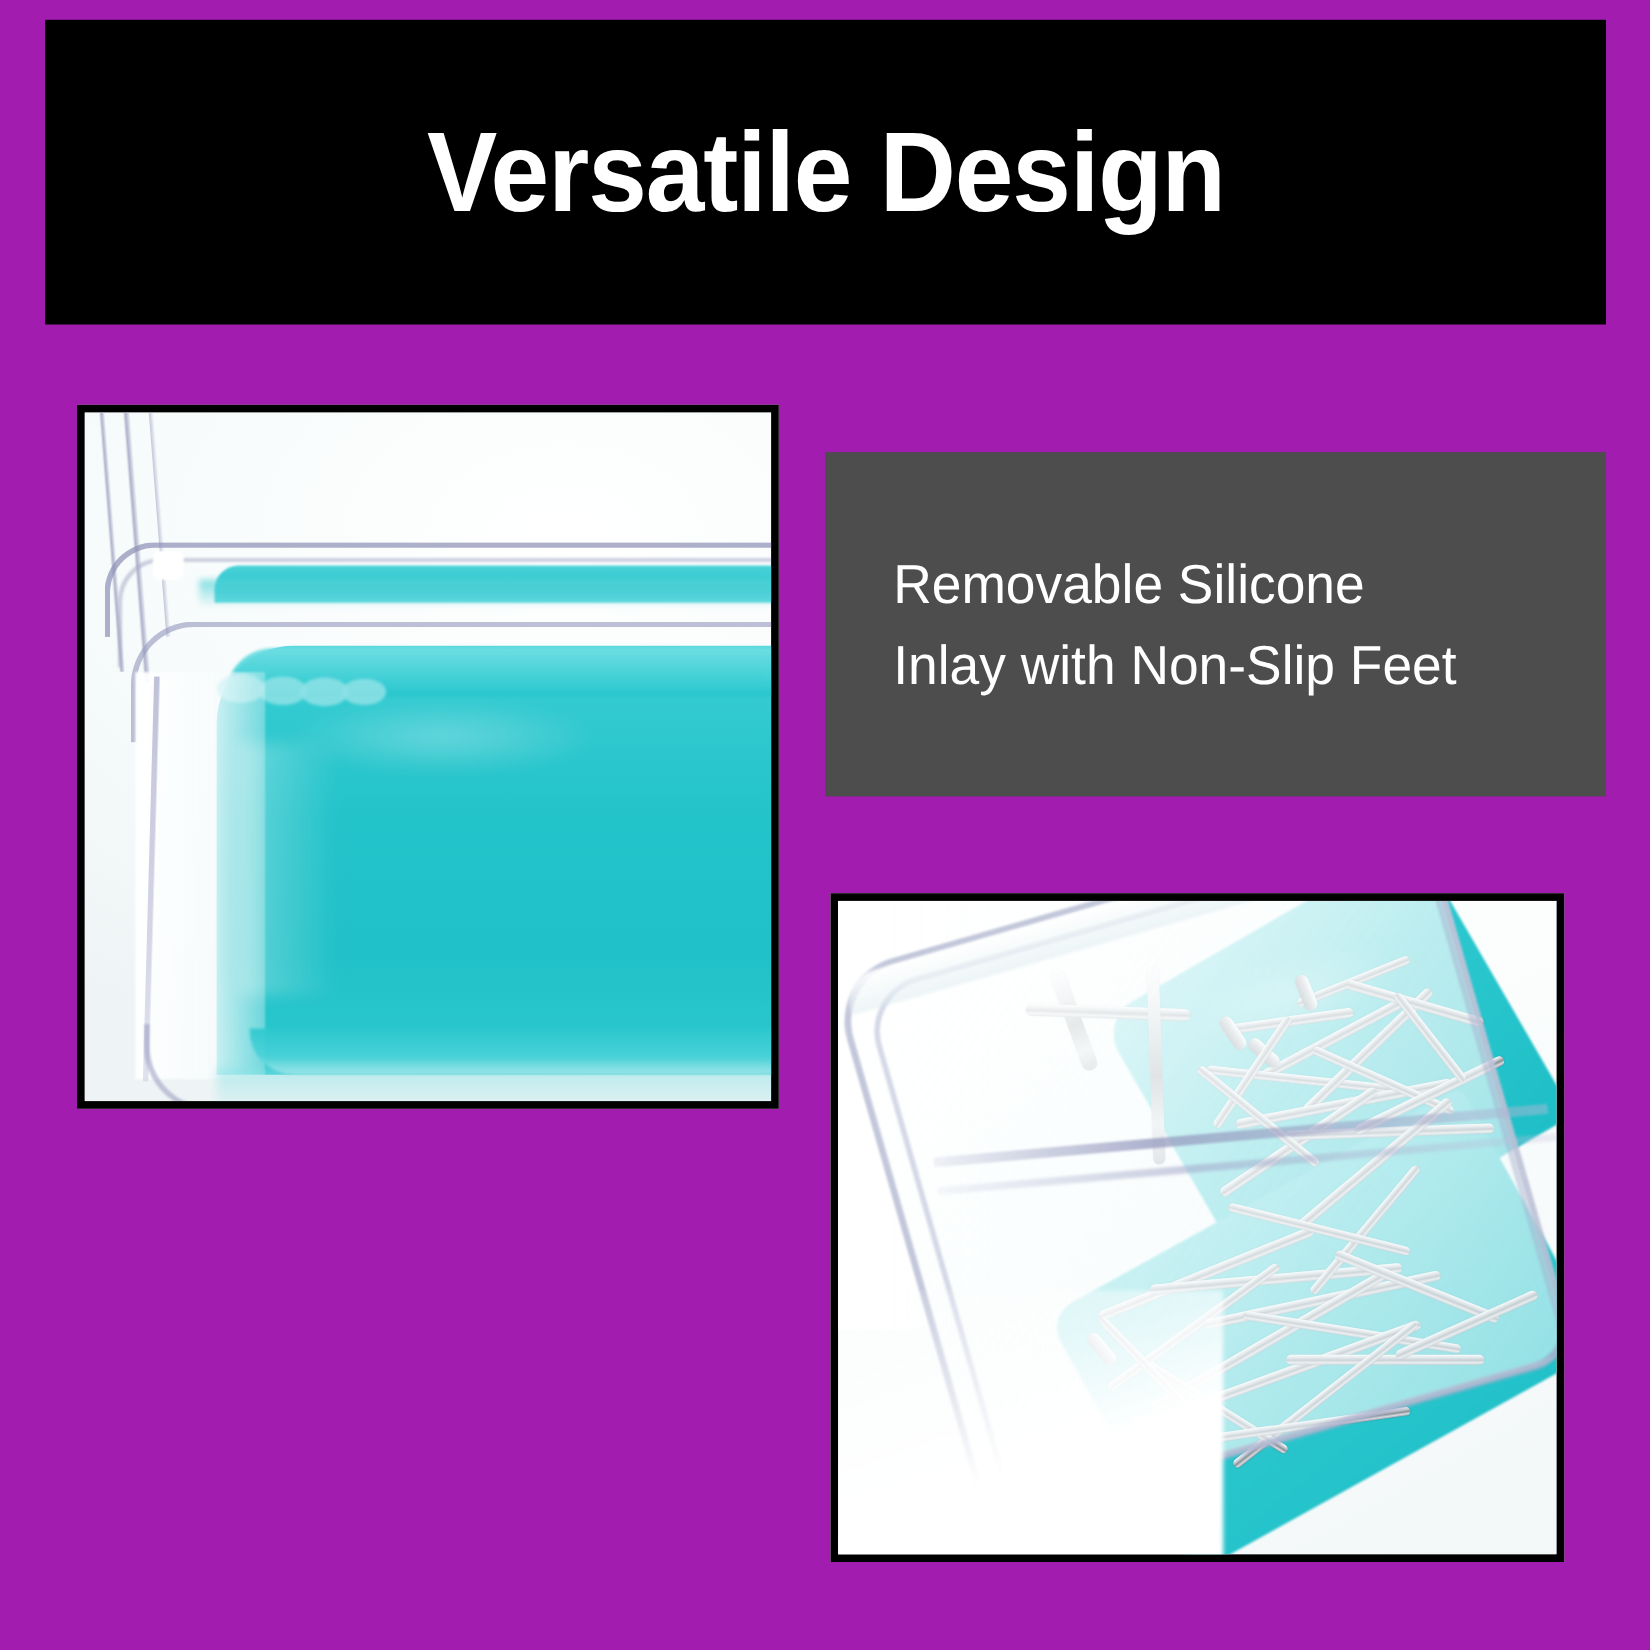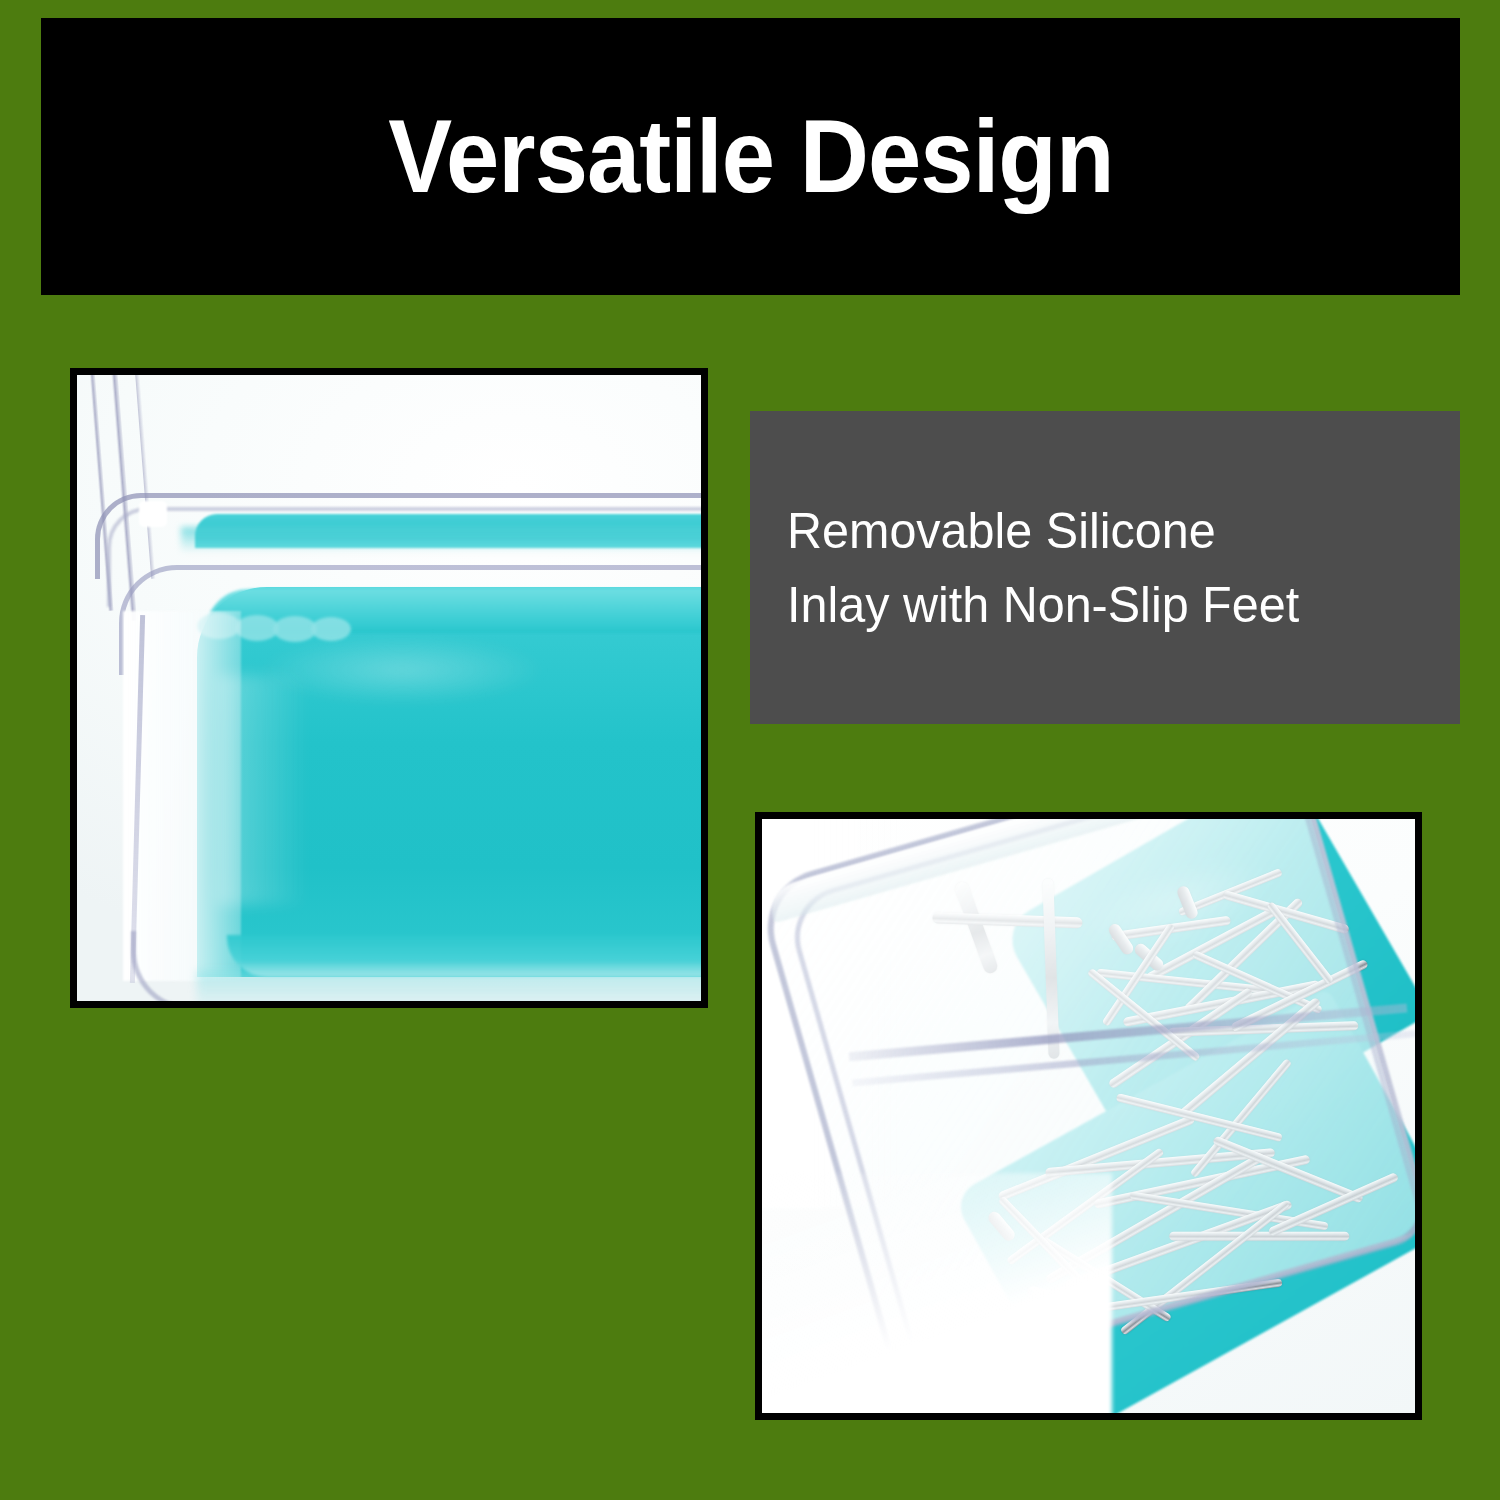--- a/index.html
+++ b/index.html
@@ -9,21 +9,21 @@
     height: 1500px;
     background: #ffffff;
     font-family: "Liberation Sans", sans-serif;
     overflow: hidden;
   }
 
   #page {
     position: relative;
     width: 1500px;
     height: 1500px;
-    background: #4d7c0f;
+    background: #a21caf;
   }
 
   
   .title-banner {
     position: absolute;
     left: 41px;
     top: 18px;
     width: 1419px;
     height: 277px;
     background: #000000;
@@ -60,21 +60,21 @@
     white-space: nowrap;
     transform: scaleX(0.97);
     transform-origin: left center;
   }
 
   #caption-silicone {
     left: 750px;
     top: 411px;
     width: 710px;
     height: 313px;
-    padding-left: 37px;
+    padding-left: 62px;
   }
   #caption-silicone .caption-line { font-size: 50px; }
 
   #caption-durable {
     left: 66px;
     top: 1078px;
     width: 637px;
     height: 306px;
     padding-left: 61px;
   }

